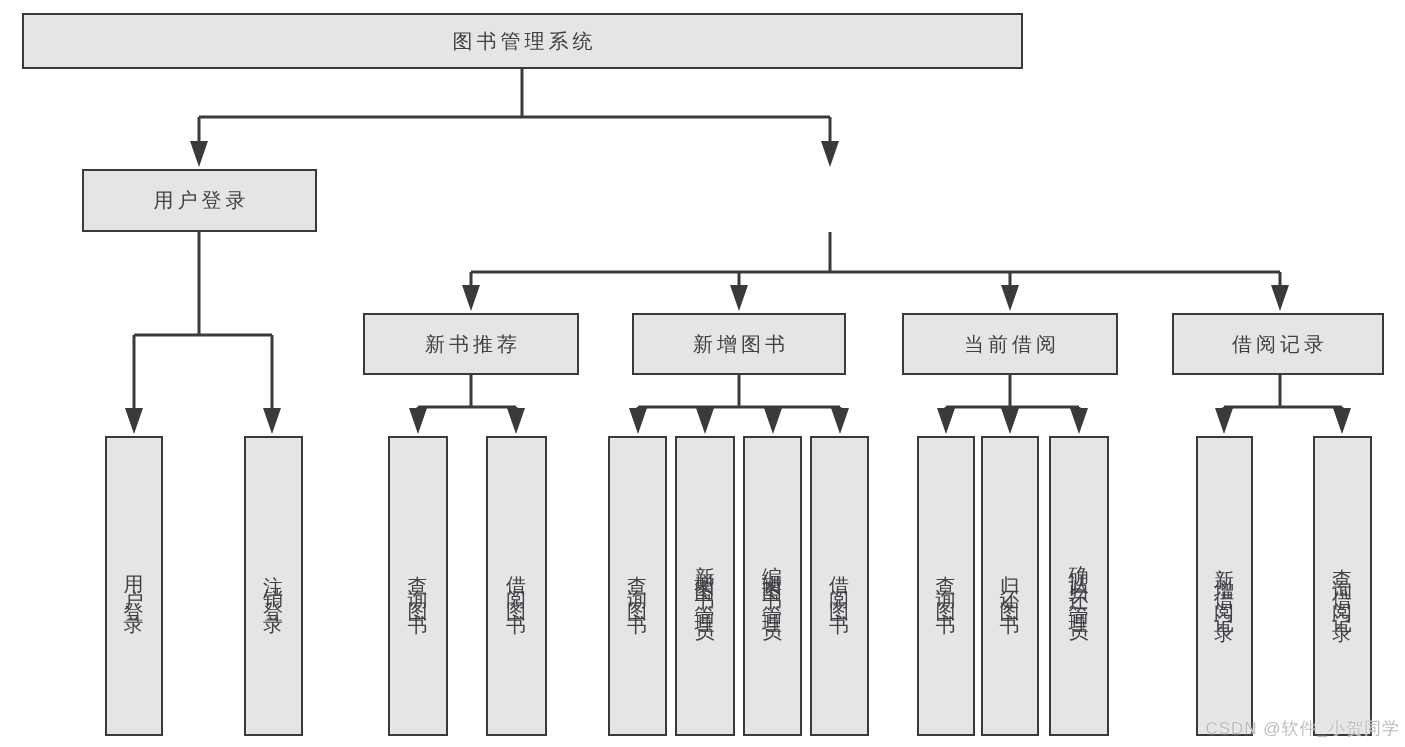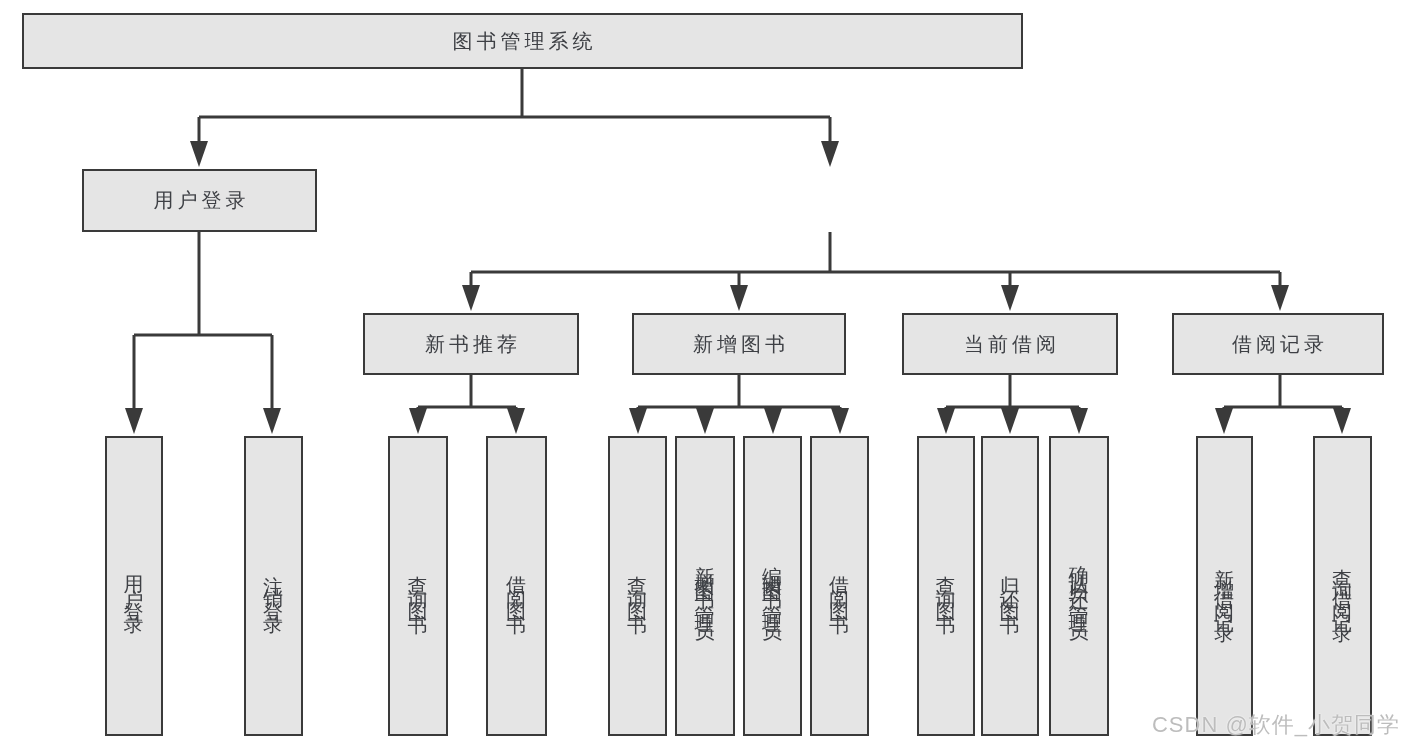--- a/index.html
+++ b/index.html
@@ -43,21 +43,21 @@
     line-height: 1;
     white-space: nowrap;
   }
   .sp4 .vtext { letter-spacing: 13px; }
   .sp6 .vtext { letter-spacing: 11px; }
   .sp9 .vtext { letter-spacing: 8px; }
   .watermark {
     position: absolute;
     right: 5px;
     bottom: 7px;
-    font-size: 22px;
+    font-size: 17px;
     color: #bdbdbd;
     letter-spacing: 1px;
     z-index: 2;
     text-shadow: 0 0 2px #ffffff;
     white-space: nowrap;
   }
 </style>
 </head>
 <body>
 

